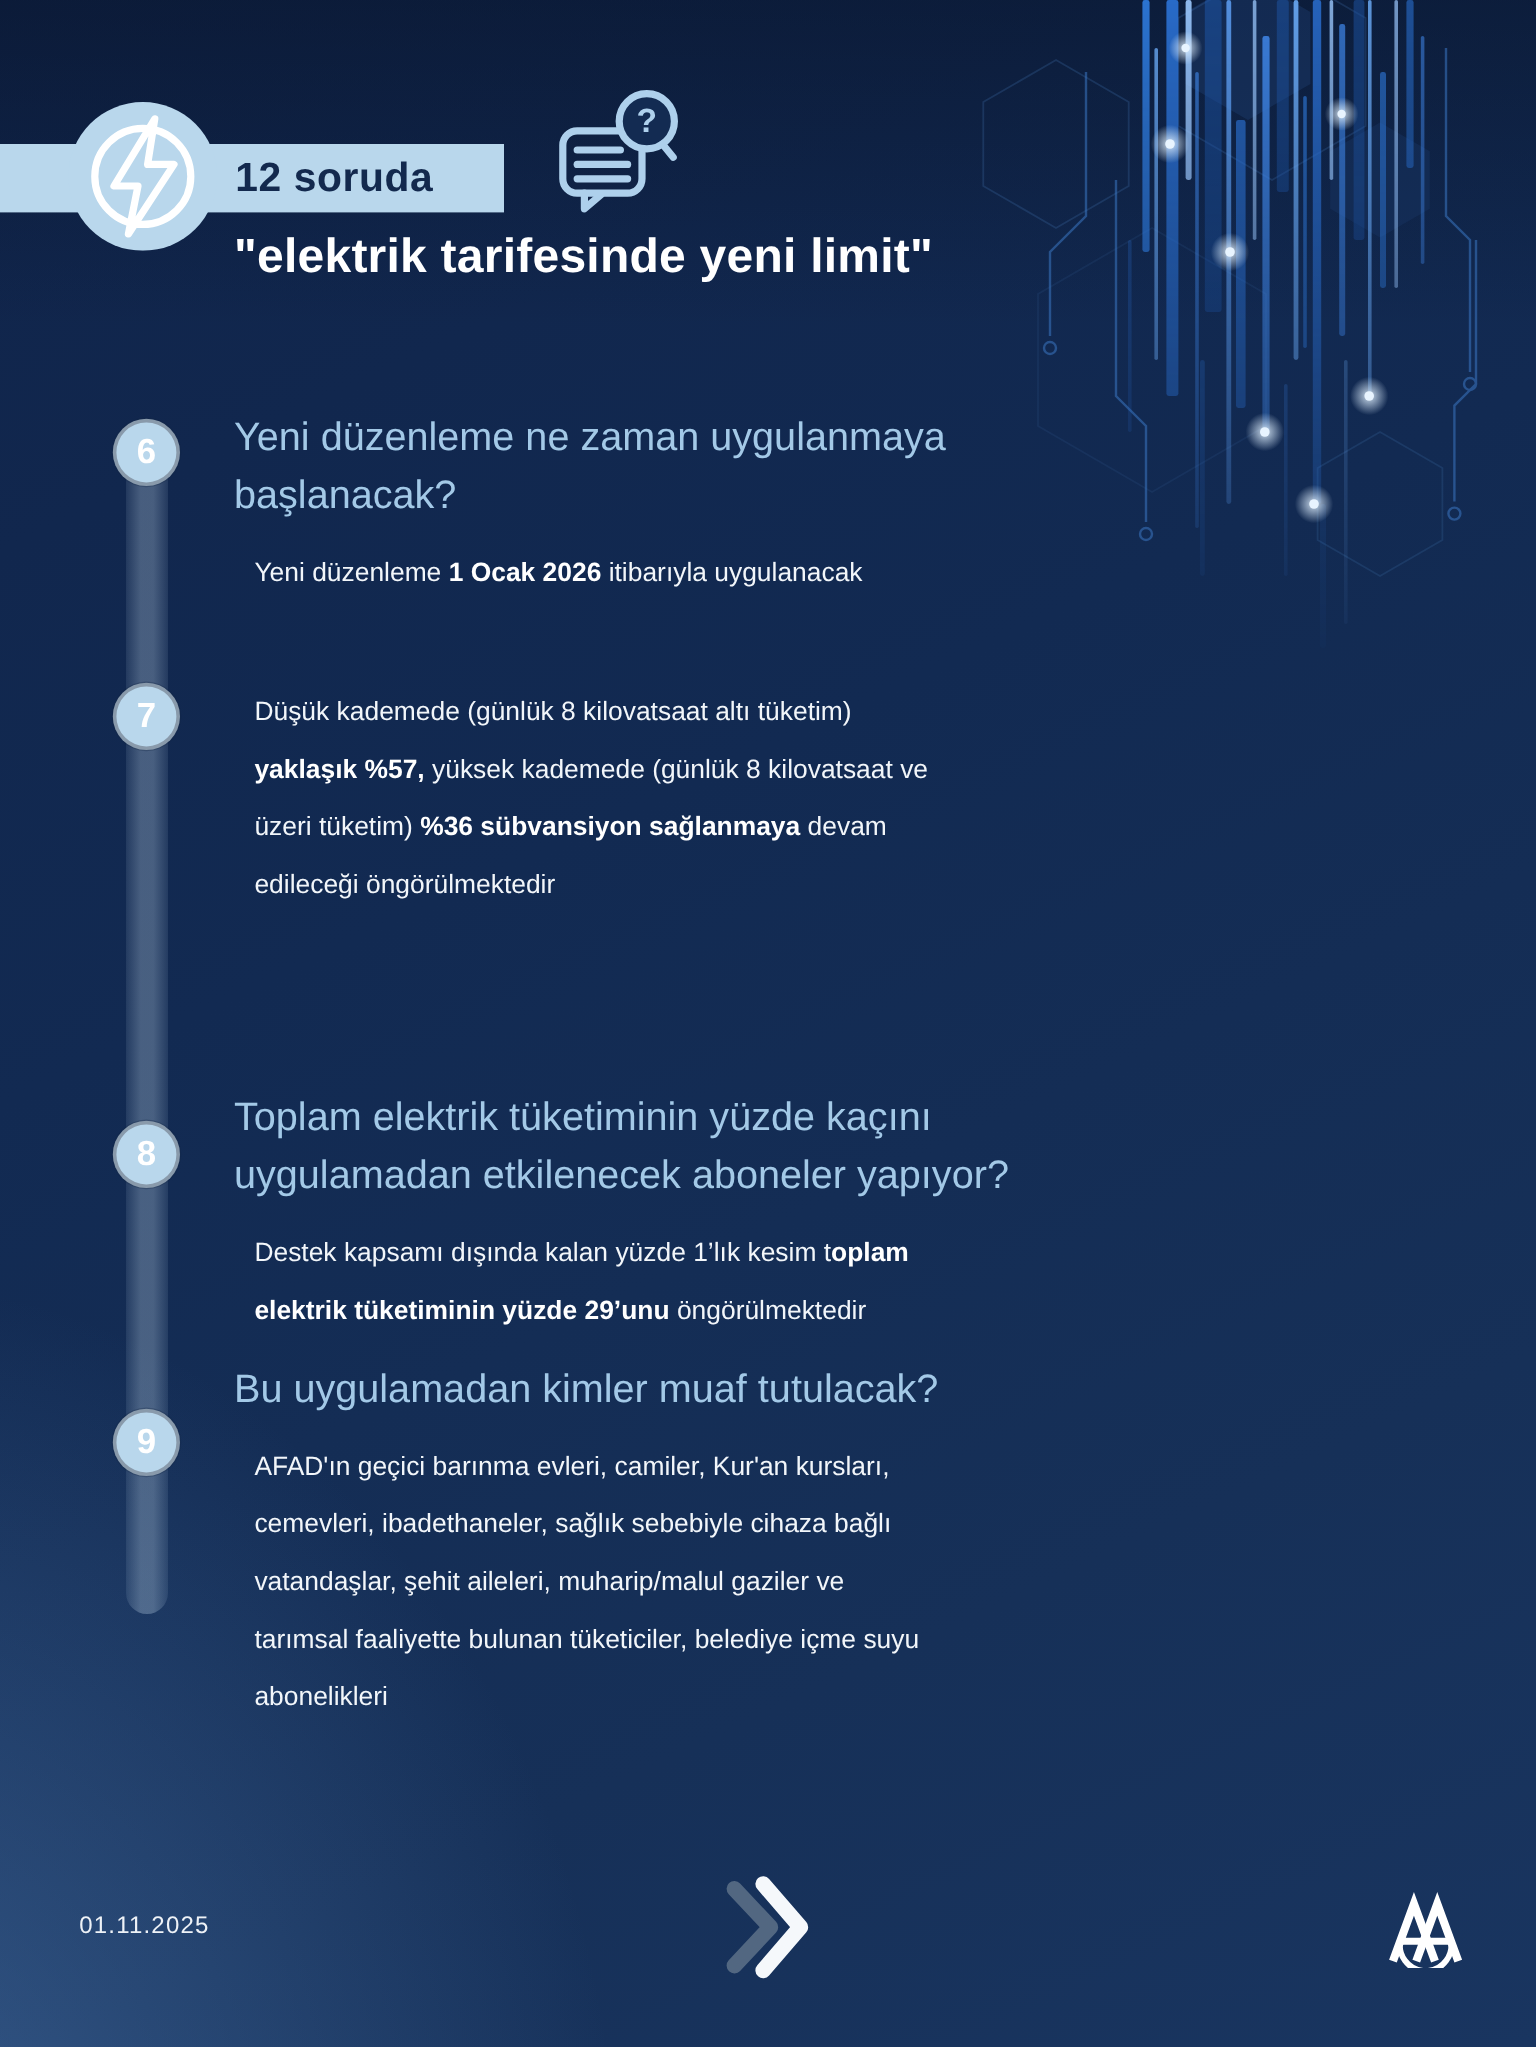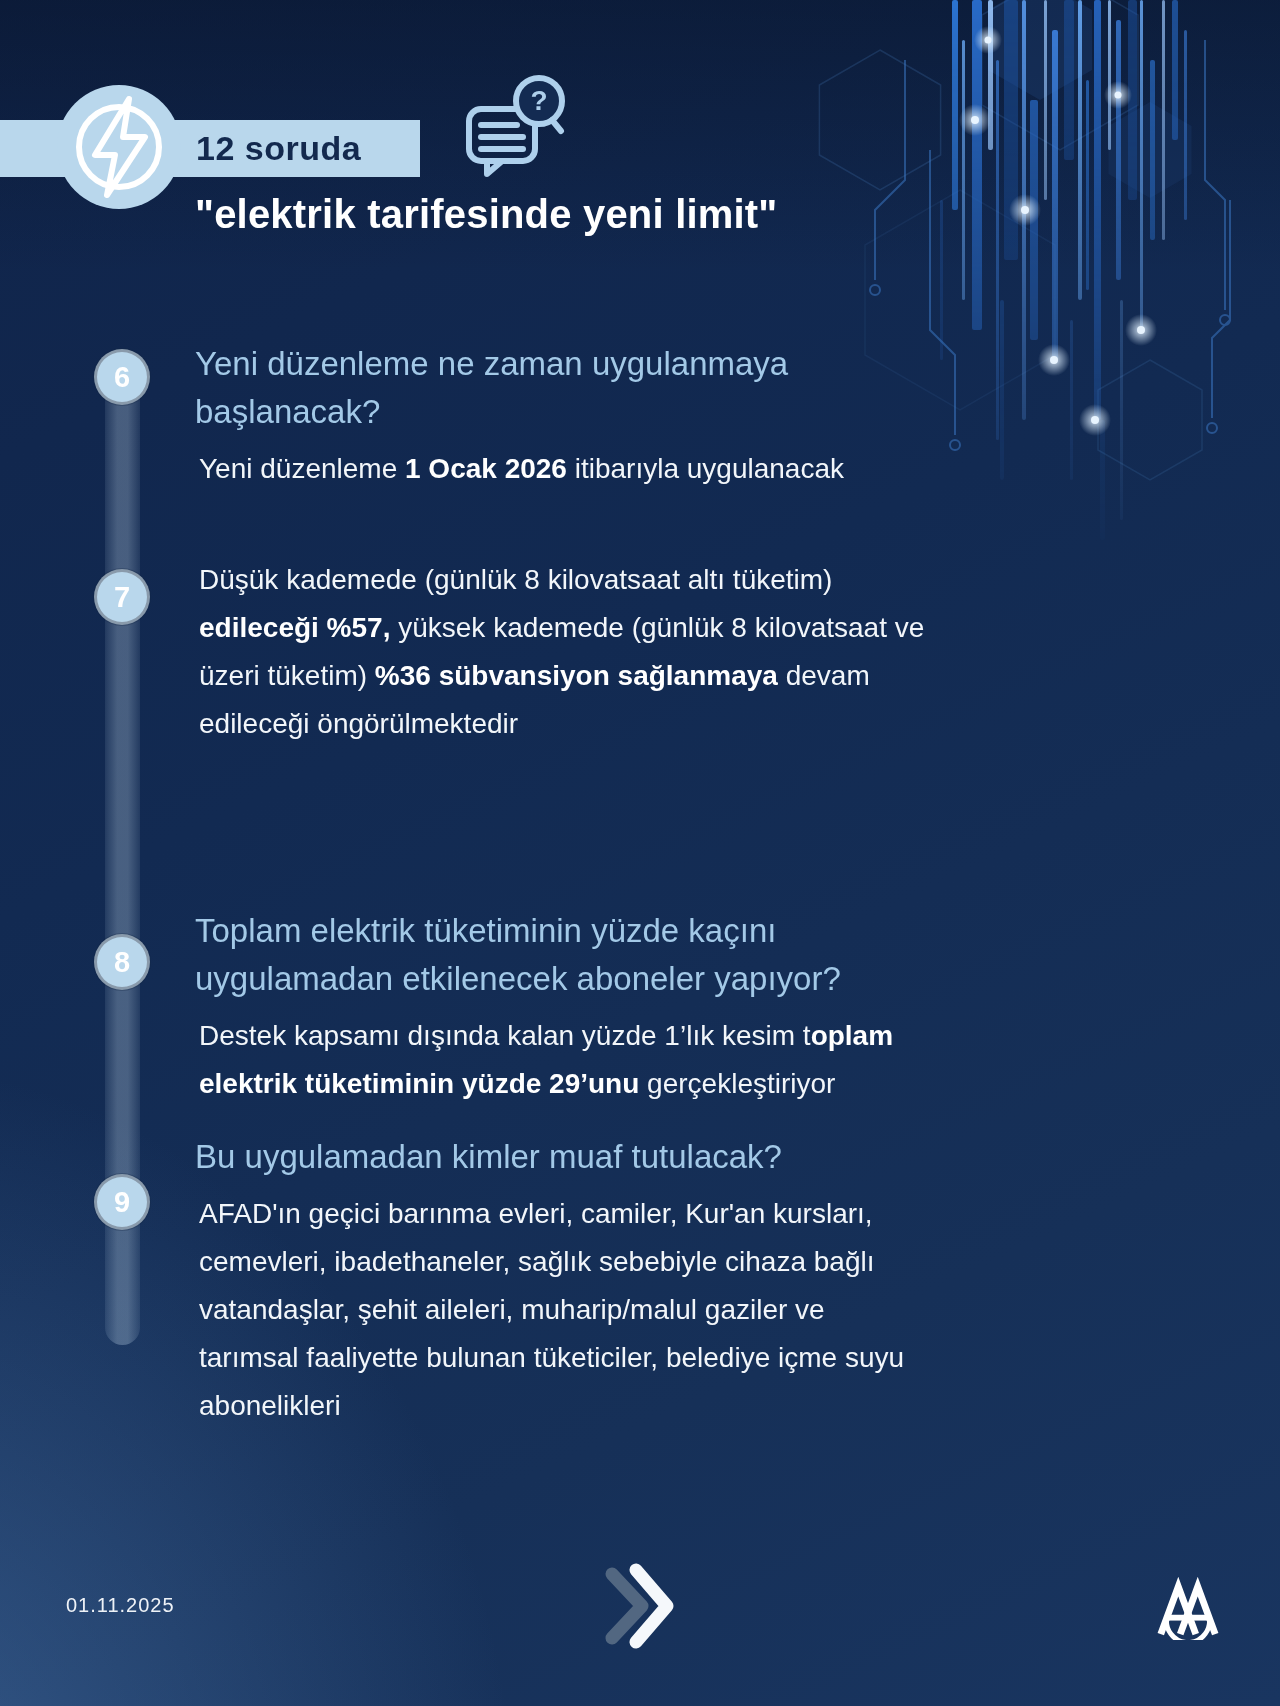--- a/index.html
+++ b/index.html
@@ -39,22 +39,22 @@
   }
   .n6{top:349px}.n7{top:569px}.n8{top:934px}.n9{top:1174px}
   
   .qa{position:absolute;left:195px;width:1010px;}
   .qa6{top:340px}.qa7{top:552px}.qa8{top:907px}.qa9{top:1133px}
   .q{
     margin:0 0 9px 0;white-space:pre-line;
     font-size:33px;line-height:48px;font-weight:400;color:#a3c9e7;
   }
   .a{
-    margin:4px;white-space:pre-line;
-    font-size:28px;line-height:48px;font-weight:400;color:#f2f6fa;
+    margin:17px;white-space:pre-line;
+    font-size:22px;line-height:48px;font-weight:400;color:#f2f6fa;
   }
   .a b{font-weight:700;color:#ffffff;}
   
   .date{position:absolute;left:66px;top:1594px;font-size:20px;color:#eef2f7;letter-spacing:1px;}
   .next{position:absolute;left:600px;top:1558px;width:78px;height:92px;cursor:pointer;}
   .logo{position:absolute;left:1153px;top:1572px;width:70px;height:68px;}
 </style>
 </head>
 <body>
 
@@ -171,29 +171,29 @@
   <div class="num n8">8</div>
   <div class="num n9">9</div>
 
   <section class="qa qa6">
     <h2 class="q">Yeni düzenleme ne zaman uygulanmaya
 başlanacak?</h2>
     <p class="a"><span>Yeni düzenleme </span><b>1 Ocak 2026</b><span> itibarıyla uygulanacak</span></p>
   </section>
   <section class="qa qa7">
     <p class="a"><span>Düşük kademede (günlük 8 kilovatsaat altı tüketim)
-</span><b>edileceği %57,</b><span> yüksek kademede (günlük 8 kilovatsaat ve
+</span><b>yaklaşık %57,</b><span> yüksek kademede (günlük 8 kilovatsaat ve
 üzeri tüketim) </span><b>%36 sübvansiyon sağlanmaya</b><span> devam
 edileceği öngörülmektedir</span></p>
   </section>
   <section class="qa qa8">
     <h2 class="q">Toplam elektrik tüketiminin yüzde kaçını
 uygulamadan etkilenecek aboneler yapıyor?</h2>
     <p class="a"><span>Destek kapsamı dışında kalan yüzde 1’lık kesim t</span><b>oplam
-elektrik tüketiminin yüzde 29’unu</b><span> gerçekleştiriyor</span></p>
+elektrik tüketiminin yüzde 29’unu</b><span> öngörülmektedir</span></p>
   </section>
   <section class="qa qa9">
     <h2 class="q">Bu uygulamadan kimler muaf tutulacak?</h2>
     <p class="a"><span>AFAD'ın geçici barınma evleri, camiler, Kur'an kursları,
 cemevleri, ibadethaneler, sağlık sebebiyle cihaza bağlı
 vatandaşlar, şehit aileleri, muharip/malul gaziler ve
 tarımsal faaliyette bulunan tüketiciler, belediye içme suyu
 abonelikleri</span></p>
   </section>
 

